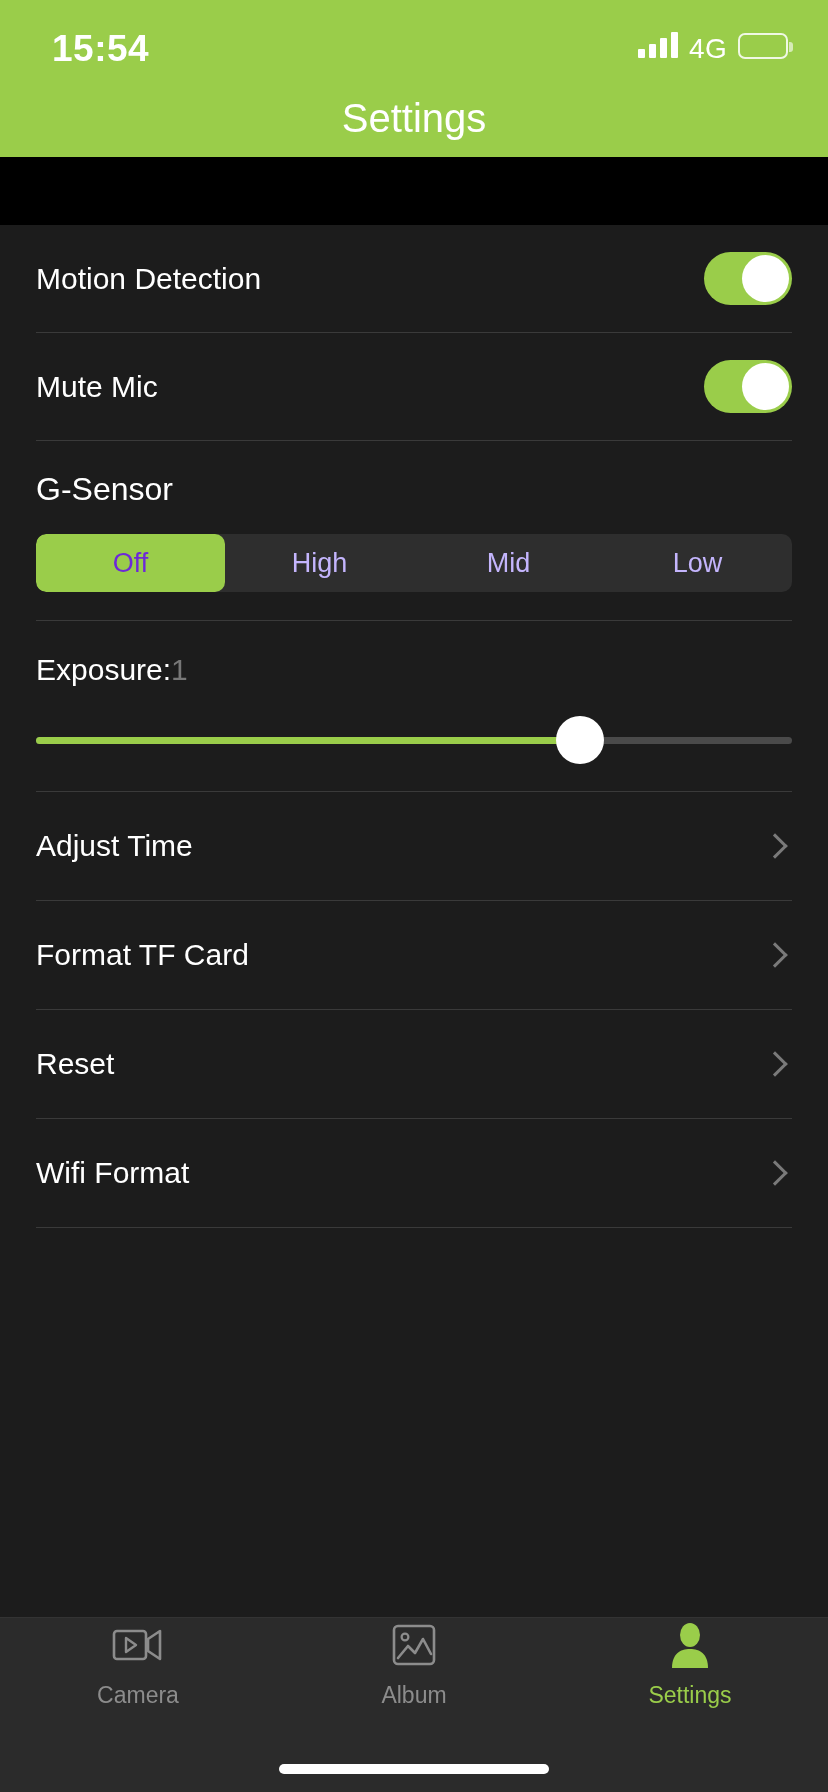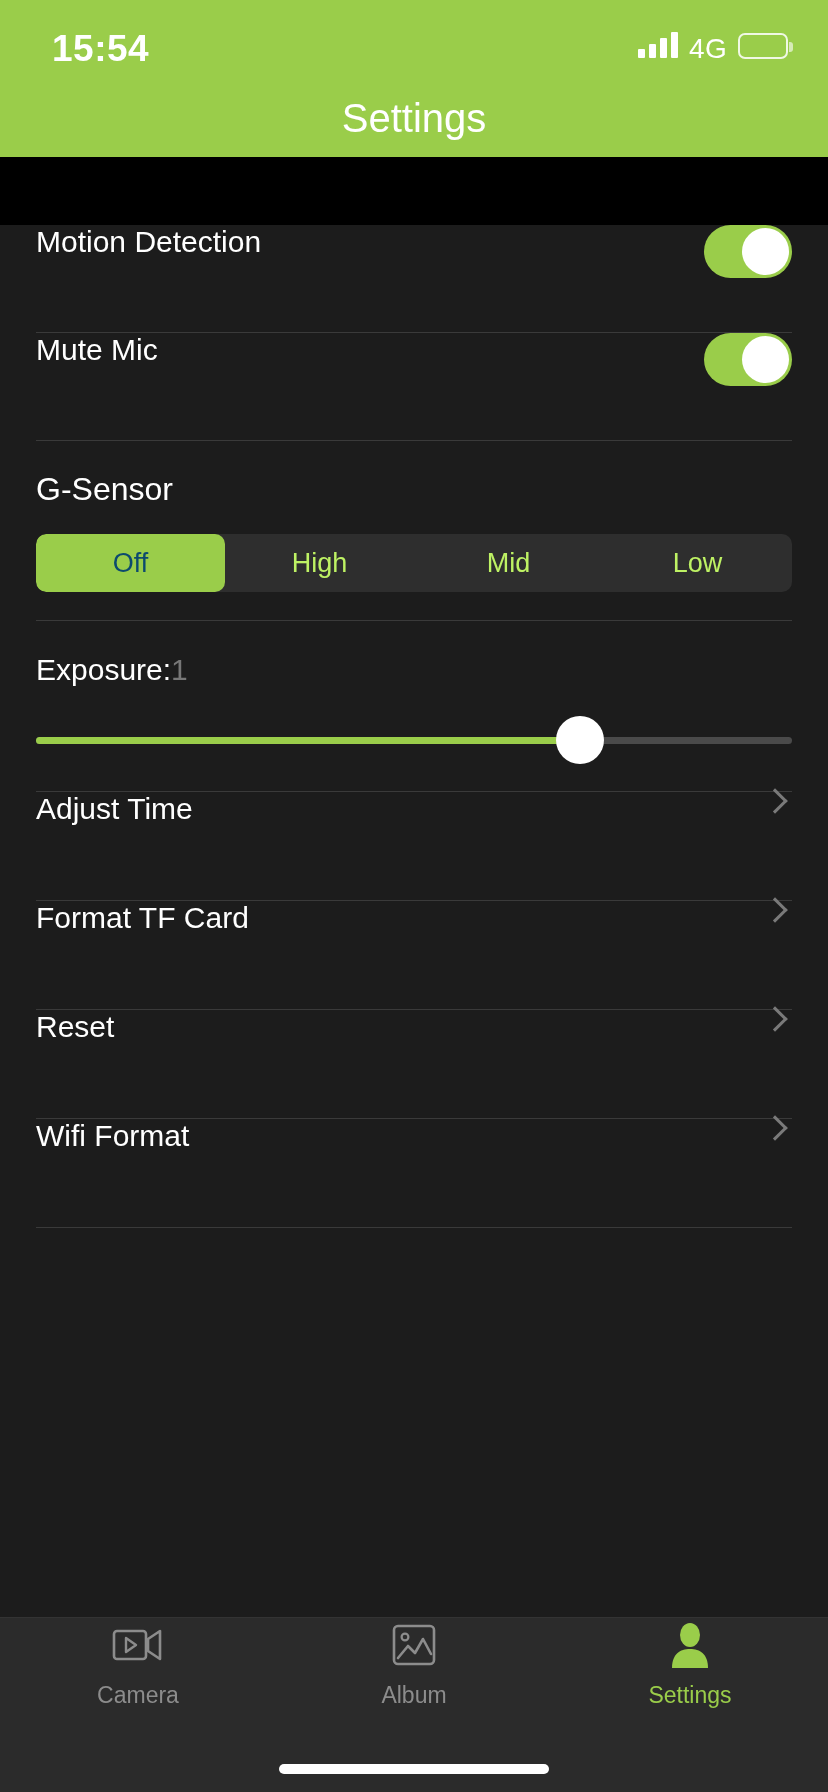--- a/index.html
+++ b/index.html
@@ -75,20 +75,21 @@
     background:#1c1c1c;
     height:1192px;
     overflow:hidden;
   }
   .row {
     padding:0 36px;
     position:relative;
   }
   .row-inner {
     display:flex;
+    align-items:center;
     justify-content:space-between;
     border-bottom:1px solid #3a3a3a;
   }
   .row-last .row-inner { border-bottom:1px solid #3a3a3a; }
   .row-label {
     font-size:30px;
     color:#fff;
     font-weight:500;
   }
 
@@ -126,27 +127,27 @@
     border-radius:10px;
     height:58px;
     overflow:hidden;
   }
   .seg {
     flex:1;
     display:flex;
     align-items:center;
     justify-content:center;
     font-size:27px;
-    color:#bef264;
+    color:#c4b5fd;
     position:relative;
   }
   .seg.sel {
     background:#9ACD4A;
     border-radius:10px;
-    color:#0c4a6e;
+    color:#6d28d9;
   }
 
   
   .exp-row .row-inner {
     display:block;
     padding:32px 0 36px;
   }
   .exp-title {
     font-size:30px;
     font-weight:500;

